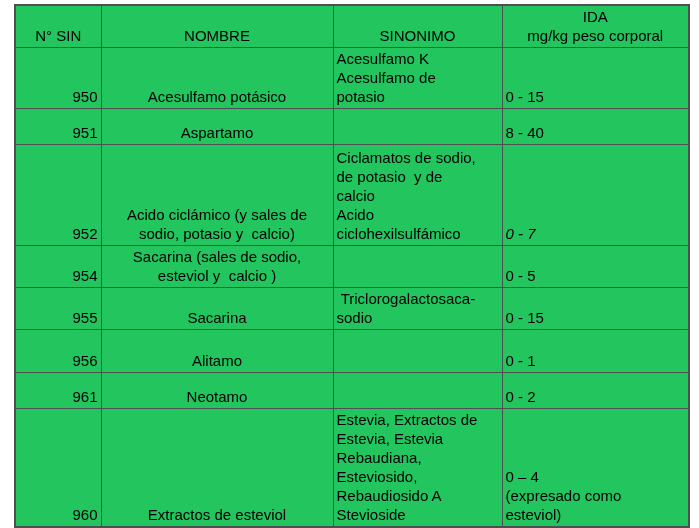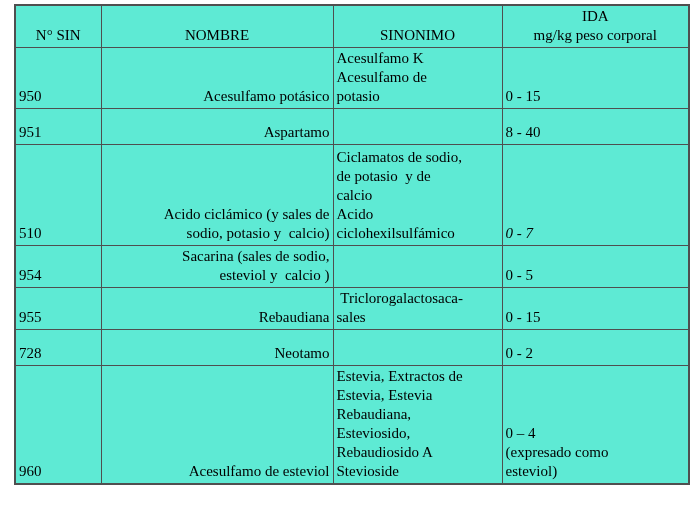--- a/index.html
+++ b/index.html
@@ -29,27 +29,26 @@
   table.additives td {
     border: 1px solid #4f4f4f;
     vertical-align: bottom;
     font-size: 15px;
     line-height: 19px;
     font-weight: normal;
     padding: 1px 3px 2px 3px;
     white-space: pre-wrap;
     overflow: hidden;
     color: #000000;
-    background: #5eead4;
-    font-family: Liberation Serif, serif;
+    background: #22c55e;
   }
   tr.header-row { height: 40px; }
   th { text-align: center; }
-  td.cell-sin { text-align: left; }
-  td.cell-nombre { text-align: right; }
+  td.cell-sin { text-align: right; }
+  td.cell-nombre { text-align: center; }
   td.cell-sinonimo { text-align: left; }
   td.cell-sinonimo.align-center { text-align: left; }
   td.cell-ida { }
   td.italic { font-style: italic; }
 </style>
 </head>
 <body>
 
 <div class="page">
   <table class="additives">
@@ -77,53 +76,59 @@
 potasio</td>
     <td class="cell-ida">0 - 15</td>
   </tr>
         <tr style="height: 36px;">
     <td class="cell-sin">951</td>
     <td class="cell-nombre">Aspartamo</td>
     <td class="cell-sinonimo align-left"></td>
     <td class="cell-ida">8 - 40</td>
   </tr>
         <tr style="height: 101px;">
-    <td class="cell-sin">510</td>
+    <td class="cell-sin">952</td>
     <td class="cell-nombre">Acido ciclámico (y sales de
 sodio, potasio y  calcio)</td>
     <td class="cell-sinonimo align-center">Ciclamatos de sodio,
 de potasio  y de
 calcio
 Acido
 ciclohexilsulfámico</td>
     <td class="cell-ida italic">0 - 7</td>
   </tr>
         <tr style="height: 40px;">
     <td class="cell-sin">954</td>
     <td class="cell-nombre">Sacarina (sales de sodio,
 esteviol y  calcio )</td>
     <td class="cell-sinonimo align-left"></td>
     <td class="cell-ida">0 - 5</td>
   </tr>
         <tr style="height: 41px;">
     <td class="cell-sin">955</td>
-    <td class="cell-nombre">Rebaudiana</td>
+    <td class="cell-nombre">Sacarina</td>
     <td class="cell-sinonimo align-left"> Triclorogalactosaca-
-sales</td>
+sodio</td>
     <td class="cell-ida">0 - 15</td>
   </tr>
+        <tr style="height: 43px;">
+    <td class="cell-sin">956</td>
+    <td class="cell-nombre">Alitamo</td>
+    <td class="cell-sinonimo align-left"></td>
+    <td class="cell-ida">0 - 1</td>
+  </tr>
         <tr style="height: 36px;">
-    <td class="cell-sin">728</td>
+    <td class="cell-sin">961</td>
     <td class="cell-nombre">Neotamo</td>
     <td class="cell-sinonimo align-left"></td>
     <td class="cell-ida">0 - 2</td>
   </tr>
         <tr style="height: 117px;">
     <td class="cell-sin">960</td>
-    <td class="cell-nombre">Acesulfamo de esteviol</td>
+    <td class="cell-nombre">Extractos de esteviol</td>
     <td class="cell-sinonimo align-left">Estevia, Extractos de
 Estevia, Estevia
 Rebaudiana,
 Esteviosido,
 Rebaudiosido A
 Stevioside</td>
     <td class="cell-ida">0 – 4
 (expresado como
 esteviol)</td>
   </tr>

